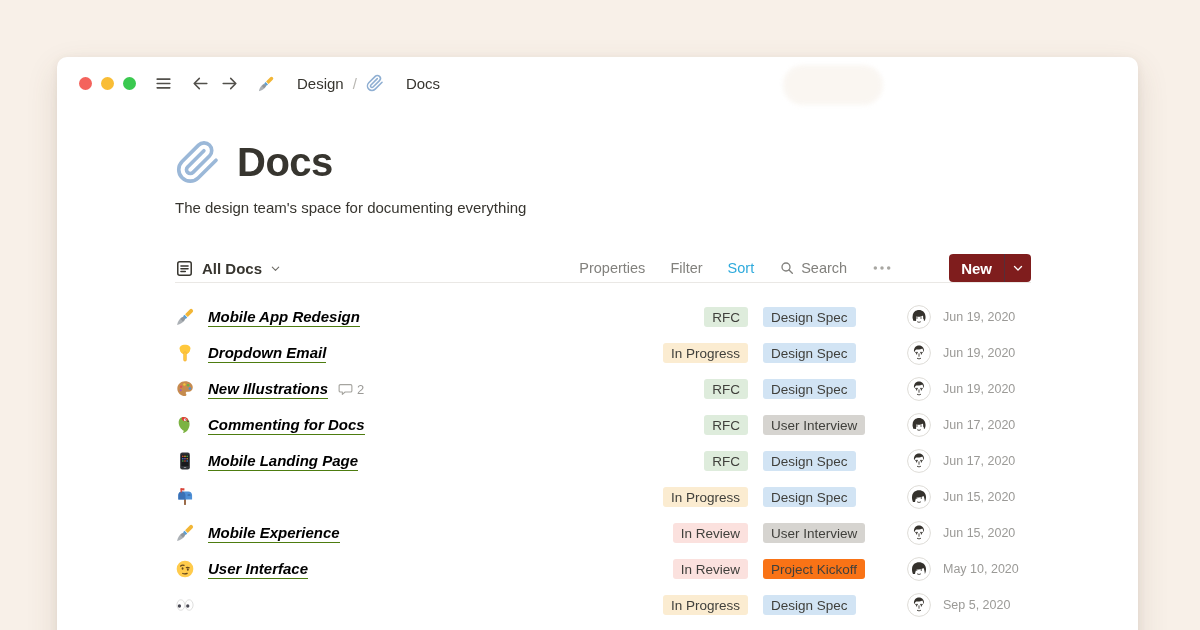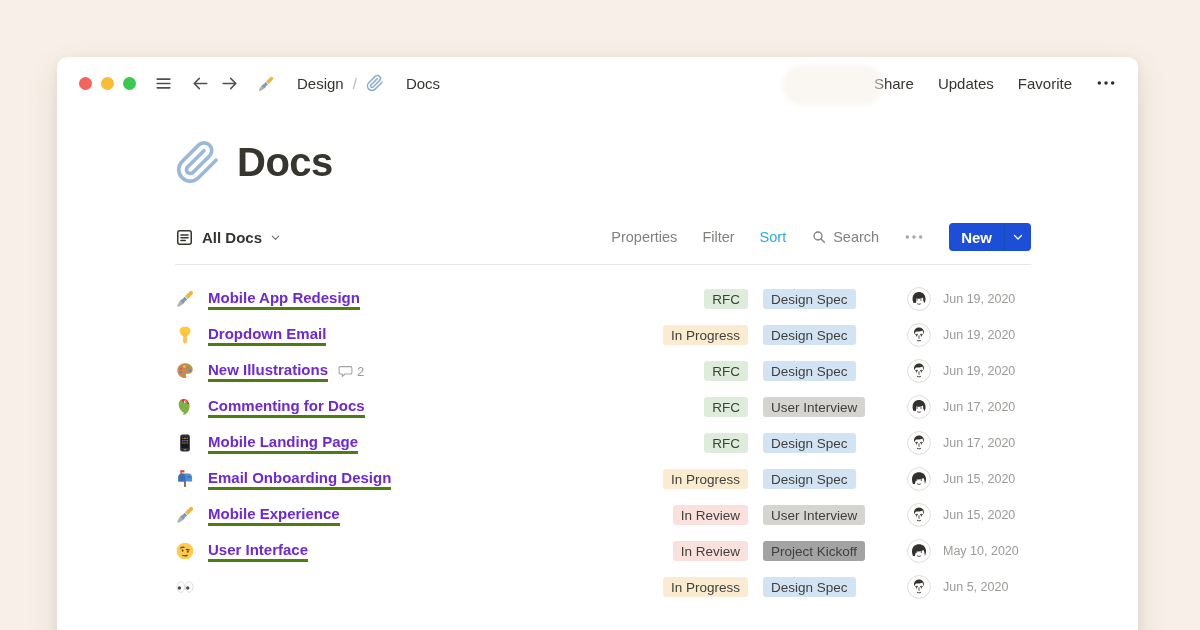--- a/index.html
+++ b/index.html
@@ -27,38 +27,38 @@
   .dots-dark{ color:#2F2E2B; }
 
   
   .content{ padding:0 107px 0 118px; }
   .page-title{ display:flex; align-items:center; gap:16px; margin-top:30px; }
   .page-title .big-icon{ width:46px; height:46px; display:flex; }
   .page-title h1{ font-size:40px; font-weight:700; letter-spacing:-.5px; color:#37352F; cursor:text; }
   .subtitle{ margin-top:14px; font-size:15px; color:#37352F; cursor:text; }
 
   
-  .toolbar{ display:flex; align-items:center; margin-top:38px; padding-bottom:13px; border-bottom:1px solid #EAE8E5; }
+  .toolbar{ display:flex; align-items:center; margin-top:38px; border-bottom:1px solid #EAE8E5; }
   .view-switcher{ display:flex; align-items:center; gap:8px; font-size:15px; font-weight:700; cursor:pointer; }
   .view-switcher .chev{ color:#6E6C67; }
   .toolbar-right{ margin-left:auto; display:flex; align-items:center; gap:25px; font-size:14.5px; color:#82817D; }
   .tb-item{ cursor:pointer; display:flex; align-items:center; gap:6px; }
   .tb-item.active{ color:#2EAADC; }
   .tb-dots{ color:#A8A7A2; }
-  .new-btn{ display:flex; align-items:stretch; background:#1d4ed8; border-radius:4px; overflow:hidden; color:#fff;
-    font-size:15px; font-weight:600; cursor:pointer; height:28px; }
+  .new-btn{ display:flex; align-items:stretch; background:#7f1d1d; border-radius:4px; overflow:hidden; color:#fff;
+    font-size:15px; font-weight:600; cursor:pointer; height:28px;margin-left:32px; }
   .new-btn .nb-label{ display:flex; align-items:center; padding:0 12px; }
   .new-btn .nb-caret{ display:flex; align-items:center; padding:0 7px; border-left:1px solid rgba(9,79,109,.35); }
 
   
   .rows{ margin-top:16px; }
   .row{ display:flex; align-items:center; height:36px; }
   .row-icon{ width:20px; height:20px; display:flex; flex:none; }
-  .row-title{ margin-left:13px; font-size:15px; font-weight:600; color:#6d28d9;
-    border-bottom:3px solid #4d7c0f; padding-bottom:1px; cursor:pointer; white-space:nowrap; }
+  .row-title{ margin-left:13px; font-size:15px; font-weight:600; color:#000000;
+    border-bottom:1px solid #4d7c0f; padding-bottom:1px; cursor:pointer; white-space:nowrap;font-style:italic; }
   .row-comments{ display:flex; align-items:center; gap:4px; margin-left:10px; color:#9B9A97; font-size:13px; cursor:pointer; }
   .row-right{ margin-left:auto; display:flex; align-items:center; }
   .badge{ font-size:13.5px; color:#40403C; padding:2.5px 8px; border-radius:3px; white-space:nowrap; cursor:pointer; }
   .col-status{ min-width:100px; display:flex; justify-content:flex-end; }
   .col-type{ min-width:128px; display:flex; margin-left:15px; }
   .col-avatar{ width:24px; height:24px; margin-left:16px; flex:none; cursor:pointer; }
   .col-date{ width:88px; margin-left:12px; font-size:12.5px; color:#9B9A97; cursor:pointer; white-space:nowrap; }
   svg{ display:block; }
 </style>
 </head>
@@ -106,44 +106,33 @@
             <svg width="18" height="18" viewBox="0 0 24 24" fill="none" stroke="#8FAFD2" stroke-width="2.1" stroke-linecap="round" stroke-linejoin="round">
               <path d="M21.4 11.05l-9.19 9.19a6 6 0 0 1-8.49-8.49l8.57-8.57A4 4 0 1 1 18 8.84l-8.59 8.57a2 2 0 0 1-2.83-2.83l8.49-8.48"></path>
             </svg>
           </span>
         <span>Docs</span>
       </span>
     </div>
 
     <div class="ghost-highlight"></div>
 
-    <div class="header-actions">
-      <span class="act">Share</span>
-      <span class="act">Updates</span>
-      <span class="act">Favorite</span>
-      <span class="icon-btn dots-dark">
-          <svg width="20" height="8" viewBox="0 0 24 8">
-            <circle cx="4" cy="4" r="2.1" fill="currentColor"></circle>
-            <circle cx="12" cy="4" r="2.1" fill="currentColor"></circle>
-            <circle cx="20" cy="4" r="2.1" fill="currentColor"></circle>
-          </svg>
-        </span>
-    </div>
   </div>
 
   <div class="content">
 
     <div class="page-title">
       <span class="big-icon">
           <svg width="46" height="46" viewBox="0 0 24 24" fill="none" stroke="#9BB8D8" stroke-width="1.9" stroke-linecap="round" stroke-linejoin="round">
             <path d="M21.4 11.05l-9.19 9.19a6 6 0 0 1-8.49-8.49l8.57-8.57A4 4 0 1 1 18 8.84l-8.59 8.57a2 2 0 0 1-2.83-2.83l8.49-8.48"></path>
           </svg>
         </span>
       <h1>Docs</h1>
     </div>
+    <div class="subtitle">The design team's space for documenting everything</div>
 
     <div class="toolbar">
       <div class="view-switcher">
         <span style="width:19px;height:19px;display:flex;">
             <svg width="19" height="19" viewBox="0 0 24 24" fill="none" stroke="#37352F" stroke-width="1.9" stroke-linecap="round">
               <rect x="3.5" y="3.5" width="17" height="17" rx="2.5"></rect>
               <path d="M7.5 8.7h9M7.5 12.2h9M7.5 15.7h5.5"></path>
             </svg>
           </span>
         <span>All Docs</span>
@@ -371,21 +360,20 @@
     <span class="row-icon">
             <svg width="20" height="20" viewBox="0 0 24 24">
               <rect x="10.9" y="14" width="2.2" height="7.5" fill="#93603B"></rect>
               <path d="M8.3 5.5H16c2.6 0 4.5 2 4.5 4.4v5.1H4V9.9c0-2.4 1.8-4.4 4.3-4.4z" fill="#4E8FD6"></path>
               <path d="M8.3 5.5c2.4 0 4.2 2 4.2 4.4V15H4V9.9c0-2.4 1.8-4.4 4.3-4.4z" fill="#3A70B5"></path>
               <rect x="6.7" y="1.5" width="1.5" height="5" fill="#D84438"></rect>
               <rect x="6.7" y="1.5" width="4.6" height="2.6" fill="#D84438"></rect>
               <rect x="15" y="9" width="3.6" height="1.3" rx=".6" fill="#2F5B93"></rect>
             </svg>
           </span>
-    <span class="row-title">Email Onboarding Design</span>
 
     <span class="row-right">
       <span class="col-status">
               <span class="badge" style="background: rgb(251, 236, 209);">In Progress</span>
             </span>
       <span class="col-type">
               <span class="badge" style="background: rgb(210, 228, 244);">Design Spec</span>
             </span>
       <span class="col-avatar">
               <svg width="24" height="24" viewBox="0 0 24 24">
@@ -443,21 +431,21 @@
               <path d="M9.3 17.4c1.7.6 3.6.5 5.3-.2" stroke="#66491F" stroke-width="1.5" fill="none" stroke-linecap="round"></path>
             </svg>
           </span>
     <span class="row-title">User Interface</span>
 
     <span class="row-right">
       <span class="col-status">
               <span class="badge" style="background: rgb(251, 225, 222);">In Review</span>
             </span>
       <span class="col-type">
-              <span class="badge" style="background: #a3a3a3;">Project Kickoff</span>
+              <span class="badge" style="background: #f97316;">Project Kickoff</span>
             </span>
       <span class="col-avatar">
               <svg width="24" height="24" viewBox="0 0 24 24">
                 <circle cx="12" cy="12" r="11.4" fill="#fff" stroke="#DEDCD7" stroke-width="1"></circle>
                 <path d="M6 17c-.9-1.9-1.2-4-0.9-6C5.5 7.5 8.2 5.2 12 5.2s6.5 2.3 6.9 5.8c.3 2-.1 4.1-1 6-.3-2.5-.7-4.7-1.4-5.9-1.5 1.2-4.4 1.6-7 1.1-.7 1.1-1.2 3-1.5 4.8z" fill="#35322D"></path>
                 <circle cx="9.7" cy="13" r=".75" fill="#35322D"></circle>
                 <circle cx="14.3" cy="13" r=".75" fill="#35322D"></circle>
                 <path d="M10.5 17c1 .6 2 .6 3 0" stroke="#35322D" stroke-width=".9" fill="none" stroke-linecap="round"></path>
               </svg>
             </span>
@@ -485,18 +473,18 @@
       <span class="col-avatar">
               <svg width="24" height="24" viewBox="0 0 24 24">
                 <circle cx="12" cy="12" r="11.4" fill="#fff" stroke="#DEDCD7" stroke-width="1"></circle>
                 <path d="M7 10.8c-.4-3.8 1.7-6.3 5-6.3 3.2 0 5.4 2.4 5 6.2l-.6-.2c-.2-1.4-.6-2.3-1.3-2.9-1.2.9-3.4 1.2-6 .9-.8.5-1.3 1.3-1.5 2.3z" fill="#35322D"></path>
                 <path d="M8.6 11.4h1.9M13.5 11.4h1.9" stroke="#35322D" stroke-width=".9" stroke-linecap="round"></path>
                 <circle cx="9.6" cy="12.8" r=".75" fill="#35322D"></circle>
                 <circle cx="14.4" cy="12.8" r=".75" fill="#35322D"></circle>
                 <path d="M12 12.8v2.5M10.4 17.4c1.1.6 2.2.6 3.2 0" stroke="#35322D" stroke-width=".9" fill="none" stroke-linecap="round"></path>
               </svg>
             </span>
-      <span class="col-date">Jun 5, 2020</span>
+      <span class="col-date">Sep 5, 2020</span>
     </span>
   </div>
 </div>
   </div>
 </div>
 
 </body></html>

